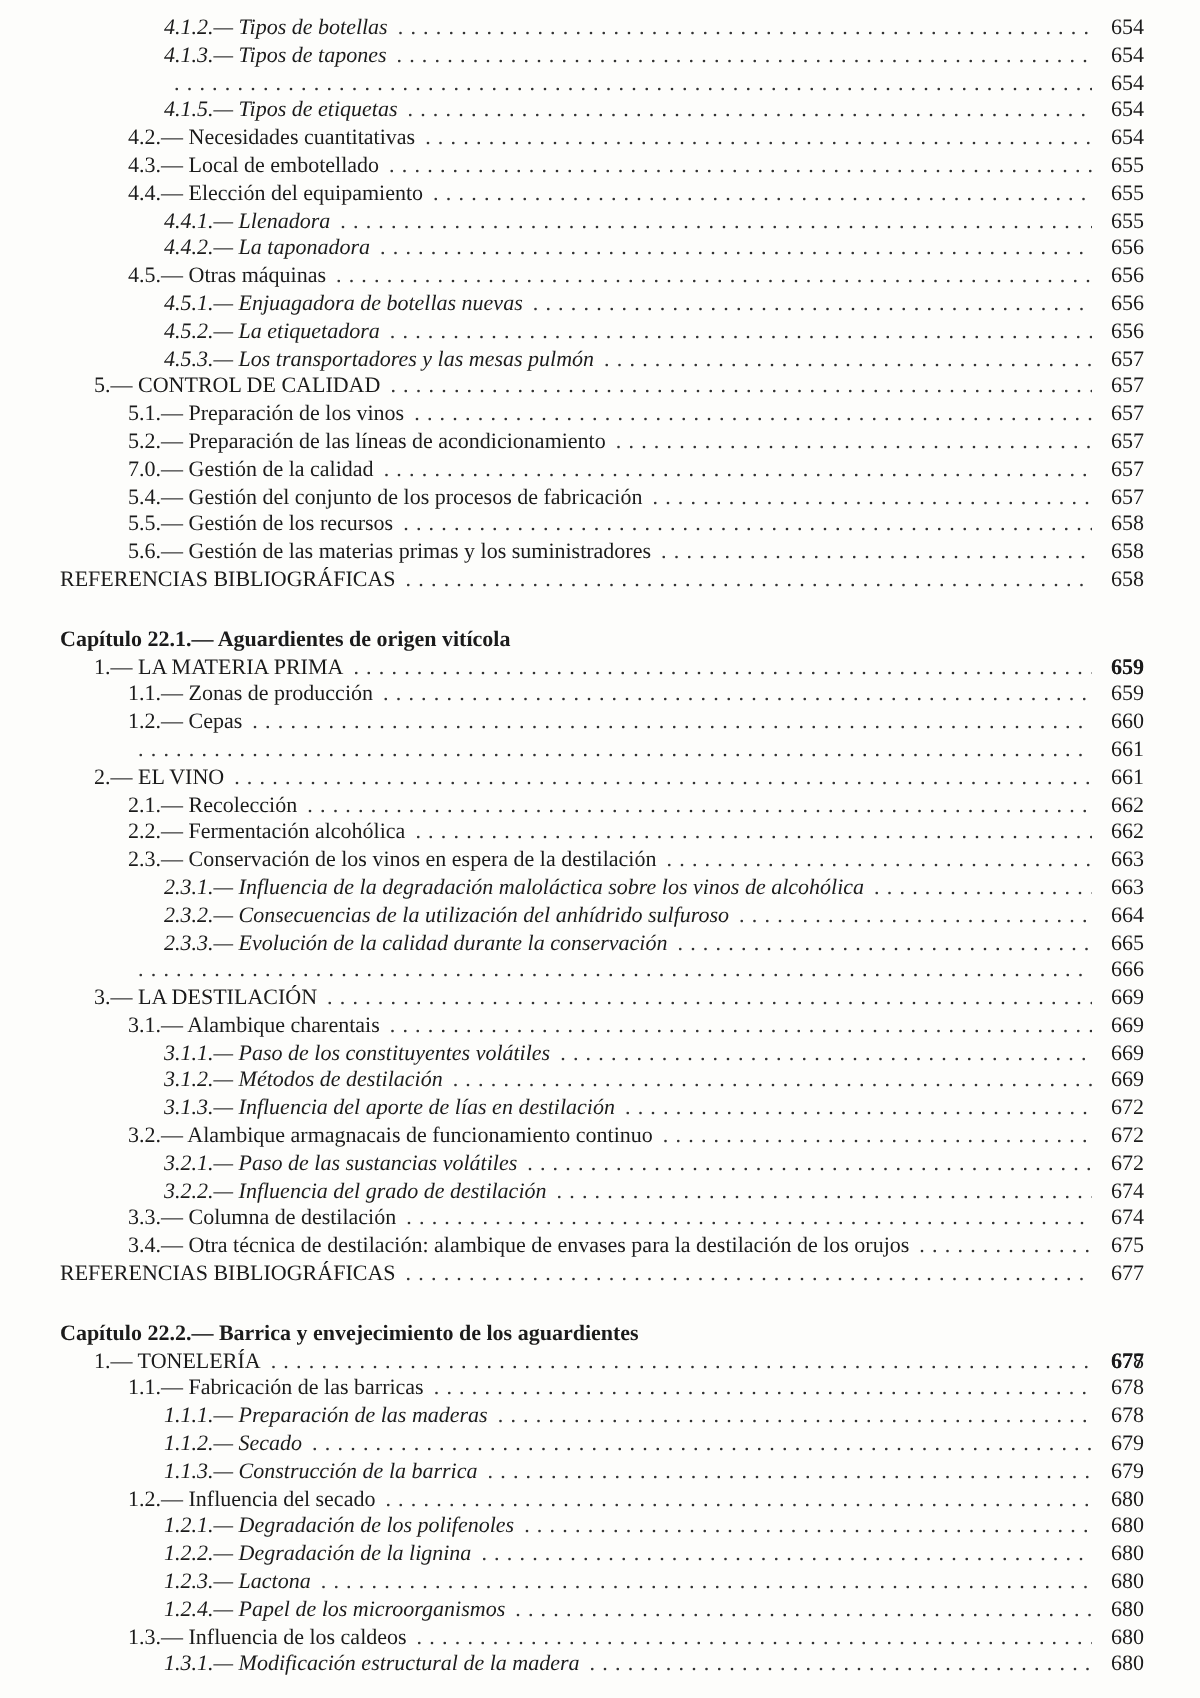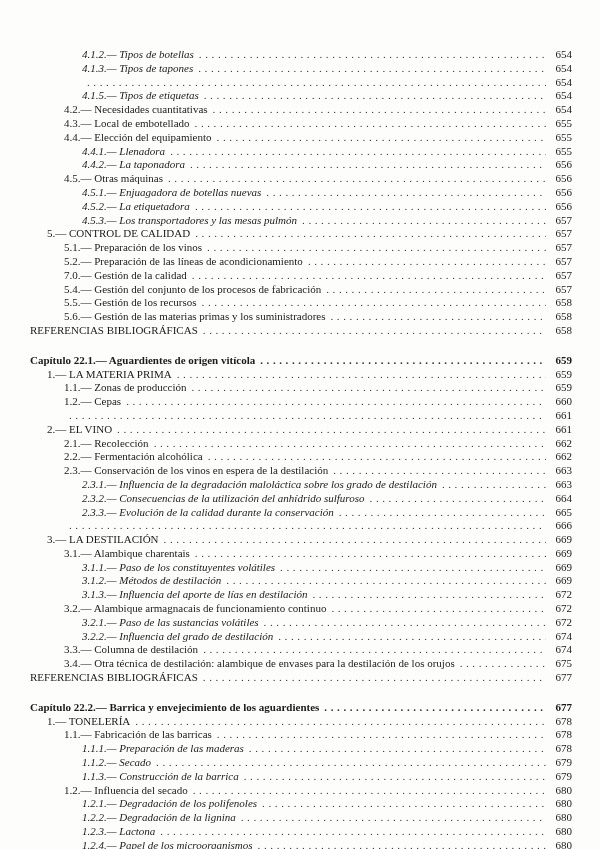--- a/index.html
+++ b/index.html
@@ -7,34 +7,33 @@
     width: 600px; height: 849px;
     background: #fdfdfb;
     font-family: "Liberation Serif", serif;
     font-size: 11px;
     color: #1b1b1b;
     overflow: hidden;
   }
   .page {
     width: 600px; height: 658px;
     padding: 8px 28px 0 30px;
-    margin-top: 40px;
   }
   .row {
     display: flex;
     line-height: 13.8px;
     height: 13.8px;
     white-space: nowrap;
   }
   .row.gap { margin-top: 16px; }
   .lvl0 { padding-left: 0; }
   .lvl1 { padding-left: 17px; justify-content: flex-end; }
   .lvl2 { padding-left: 34px; }
   .lvl3 { padding-left: 52px; }
-  .bold { font-weight: bold; }
+  .bold { font-weight: bold; flex-direction: column; }
   .italic .title { font-style: italic; }
   .title { flex: 0 0 auto; }
   .leader {
     flex: 1 1 auto;
     overflow: hidden;
     white-space: nowrap;
     padding: 0 2px 0 5px;
     letter-spacing: 3.6px;
     color: #333;
   }
@@ -194,21 +193,21 @@
         <span class="title">2.2.— Fermentación alcohólica</span>
         <span class="leader"></span>
         <span class="pagenum">662</span>
       </div>
       <div class="row lvl2">
         <span class="title">2.3.— Conservación de los vinos en espera de la destilación</span>
         <span class="leader"></span>
         <span class="pagenum">663</span>
       </div>
       <div class="row lvl3 italic">
-        <span class="title">2.3.1.— Influencia de la degradación maloláctica sobre los grado de destilación</span>
+        <span class="title">2.3.1.— Influencia de la degradación maloláctica sobre los vinos de alcohólica</span>
         <span class="leader"></span>
         <span class="pagenum">663</span>
       </div>
       <div class="row lvl3 italic">
         <span class="title">2.3.2.— Consecuencias de la utilización del anhídrido sulfuroso</span>
         <span class="leader"></span>
         <span class="pagenum">664</span>
       </div>
       <div class="row lvl3 italic">
         <span class="title">2.3.3.— Evolución de la calidad durante la conservación</span>

